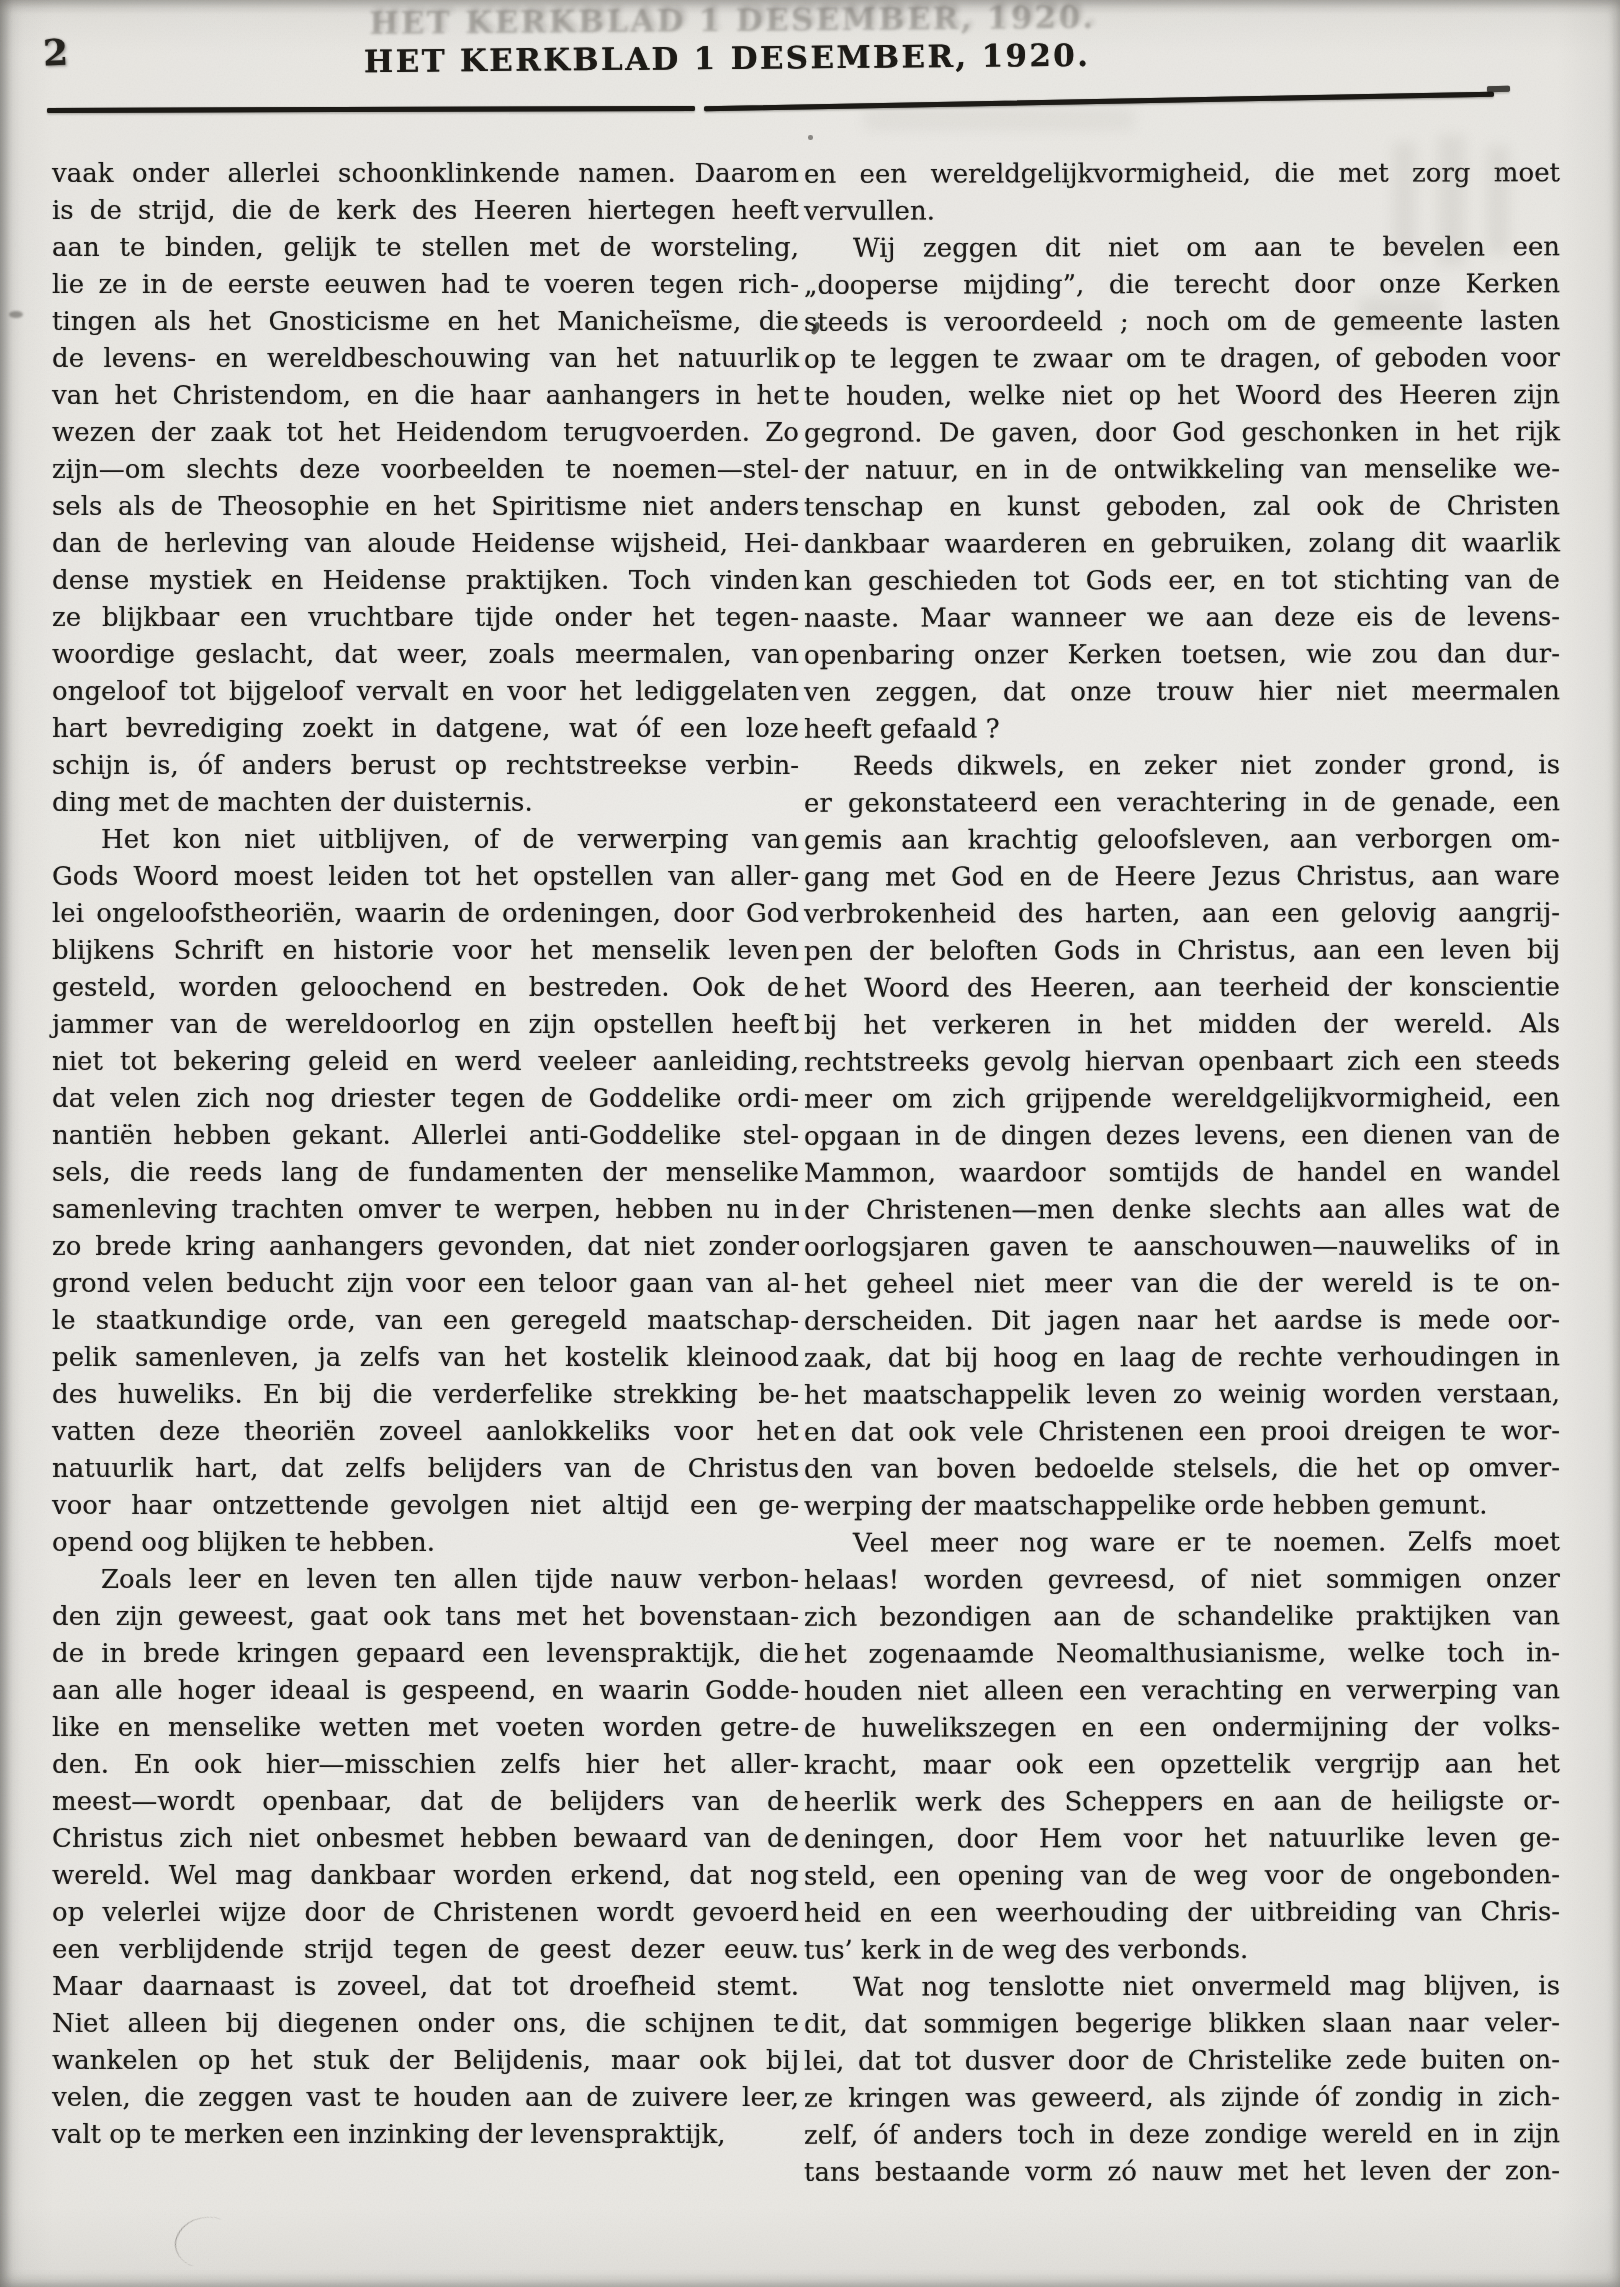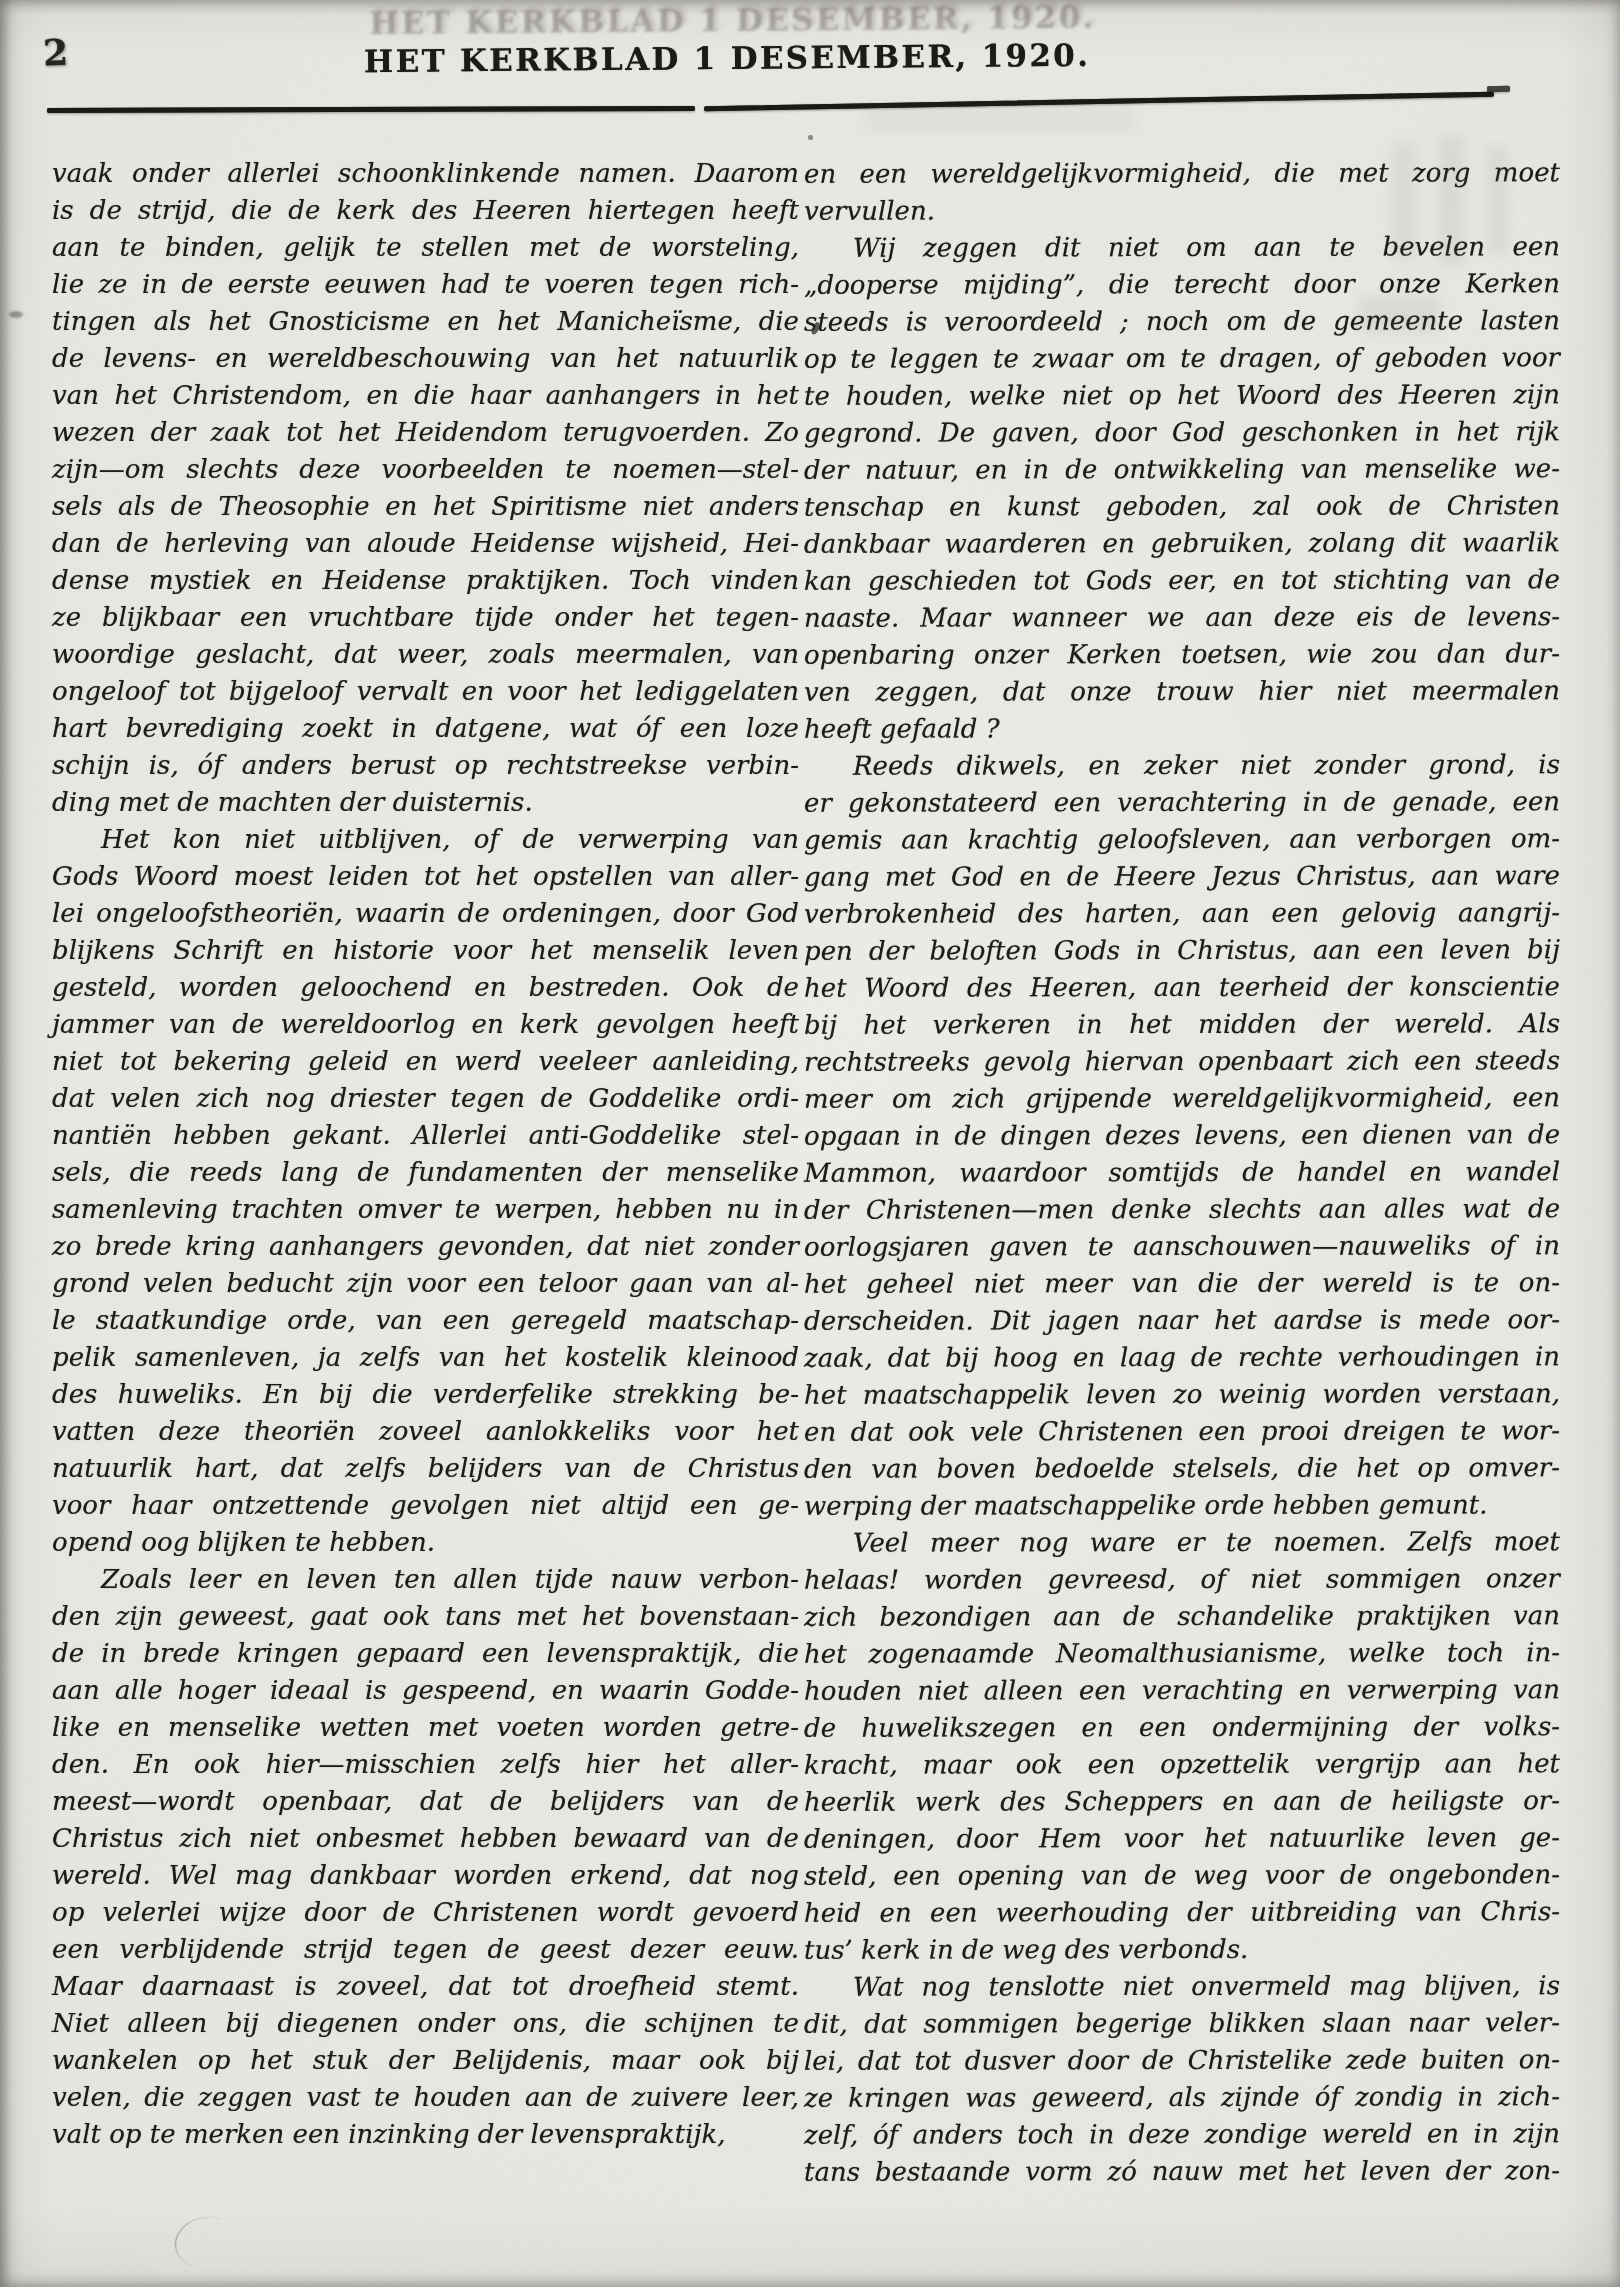--- a/index.html
+++ b/index.html
@@ -39,21 +39,21 @@
       5.4px -38px 2.7px rgba(55,52,46,.30),
       9px -41px 5.4px rgba(55,52,46,.18);
   }
   .rule { position: absolute; background: #1c1a16; border-radius: 1.8px;
           box-shadow: 0 0 0.9px rgba(20,18,14,.8), 0 1.8px 1.8px rgba(20,18,14,.2); }
   .rule-left  { left: 47px;  top: 107px; width: 648px; height: 4.5px; transform: rotate(-0.18deg); }
   .rule-right { left: 704px; top: 99px; width: 790px; height: 4.5px; transform: rotate(-1.05deg); }
   .rule-tip   { left: 1487px; top: 86px; width: 23.4px; height: 6.3px; transform: rotate(-2deg); opacity: .8; }
 
   
-  .column { position: absolute; top: 155px; font-style: italic; }
+  .column { position: absolute; top: 155px; }
   .col-left  { left: 52px;  width: 747px; }
   .col-right { left: 804px; width: 756px; }
   .line {
     font-size: 26px;
     line-height: 37px;
     white-space: nowrap;
     text-align: justify;
     text-align-last: justify;
     color: rgba(22,20,17,0.92);
     text-shadow: 0 0 0.9px rgba(28,26,22,.6);
@@ -125,21 +125,21 @@
       <div class="line">woordige geslacht, dat weer, zoals meermalen, van</div>
       <div class="line">ongeloof tot bijgeloof vervalt en voor het lediggelaten</div>
       <div class="line">hart bevrediging zoekt in datgene, wat óf een loze</div>
       <div class="line">schijn is, óf anders berust op rechtstreekse verbin-</div>
       <div class="line pend">ding met de machten der duisternis.</div>
       <div class="line pstart">Het kon niet uitblijven, of de verwerping van</div>
       <div class="line">Gods Woord moest leiden tot het opstellen van aller-</div>
       <div class="line">lei ongeloofstheoriën, waarin de ordeningen, door God</div>
       <div class="line">blijkens Schrift en historie voor het menselik leven</div>
       <div class="line">gesteld, worden geloochend en bestreden. Ook de</div>
-      <div class="line">jammer van de wereldoorlog en kerk gevolgen heeft</div>
+      <div class="line">jammer van de wereldoorlog en zijn opstellen heeft</div>
       <div class="line">niet tot bekering geleid en werd veeleer aanleiding,</div>
       <div class="line">dat velen zich nog driester tegen de Goddelike ordi-</div>
       <div class="line">nantiën hebben gekant. Allerlei anti-Goddelike stel-</div>
       <div class="line">sels, die reeds lang de fundamenten der menselike</div>
       <div class="line">samenleving trachten omver te werpen, hebben nu in</div>
       <div class="line">zo brede kring aanhangers gevonden, dat niet zonder</div>
       <div class="line">grond velen beducht zijn voor een teloor gaan van al-</div>
       <div class="line">le staatkundige orde, van een geregeld maatschap-</div>
       <div class="line">pelik samenleven, ja zelfs van het kostelik kleinood</div>
       <div class="line">des huweliks. En bij die verderfelike strekking be-</div>

